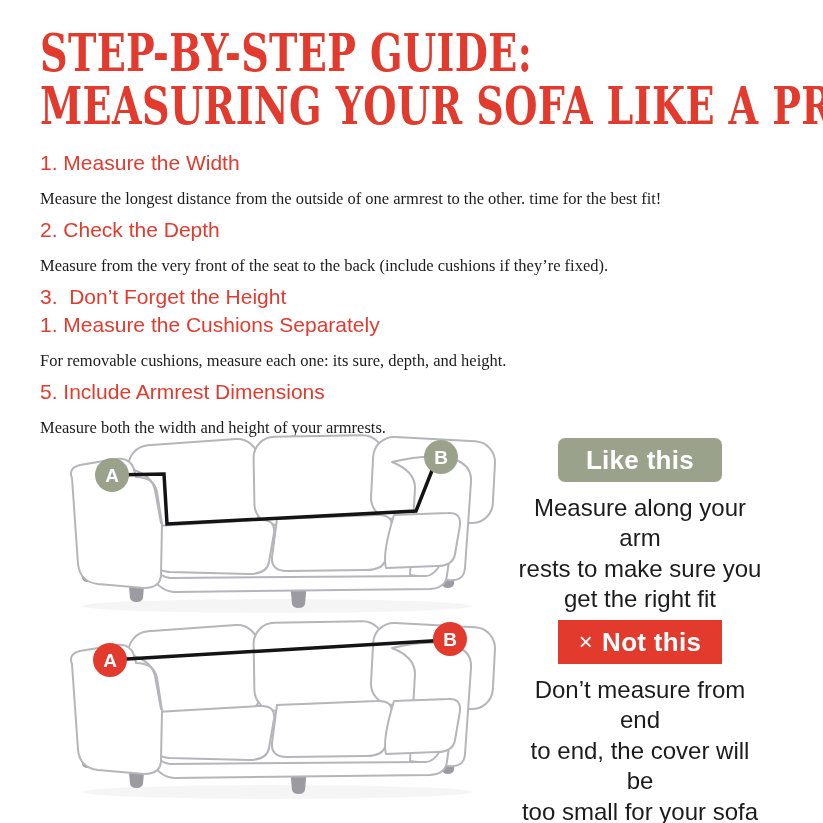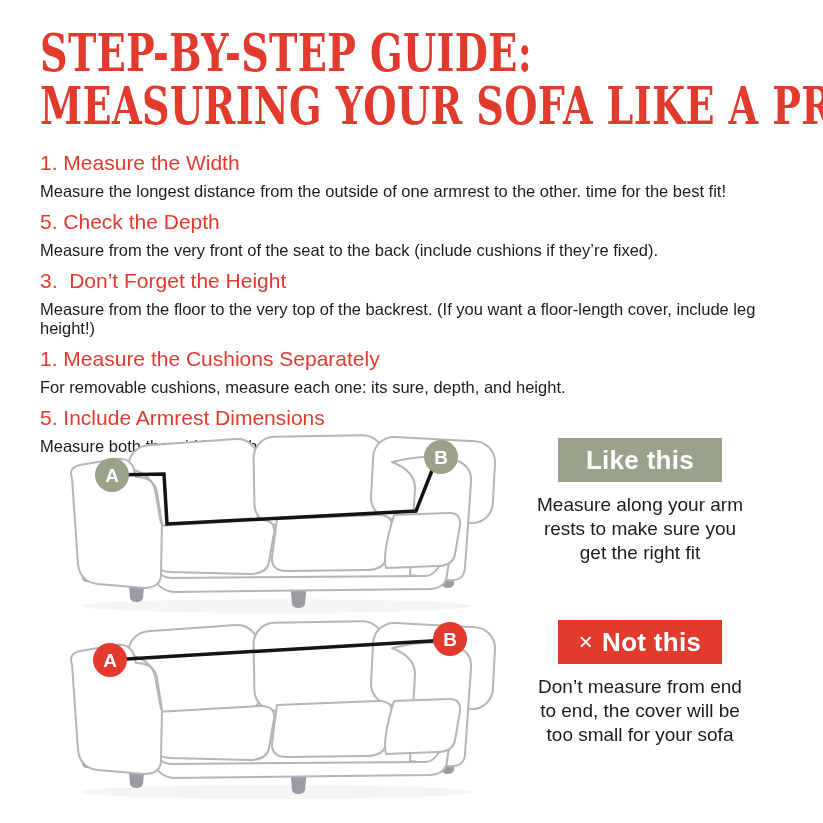--- a/index.html
+++ b/index.html
@@ -26,65 +26,65 @@
     color:var(--accent-red);white-space:nowrap;
   }
   .title .t-line{display:block;}
   
   .steps{position:absolute;left:40px;top:152px;width:760px;}
   .step h3{
     margin:0 0 6px 0;font-size:21px;line-height:1.05;font-weight:400;
     color:var(--accent-red);white-space:pre-wrap;
   }
   .step p{
-    margin:8px 0 10px 0;font-size:16.5px;line-height:1.15;font-weight:400;
+    margin:16px 0 10px 0;font-size:16.5px;line-height:1.15;font-weight:400;
     color:var(--text-dark);
+    font-family:Liberation Serif, serif;
   }
   
   .sofa-svg{position:absolute;left:42px;width:482px;height:192px;}
   .sofa-good{top:426px;}
   .sofa-bad{top:612px;}
   .example-col{
     position:absolute;left:518px;width:244px;
     display:flex;flex-direction:column;align-items:center;
   }
   .col-good{top:438px;}
   .col-bad{top:620px;}
   .badge{
     width:164px;height:44px;display:flex;align-items:center;justify-content:center;
     gap:9px;color:#ffffff;font-weight:700;font-size:26px;letter-spacing:0.3px;
   }
-  .badge-good{background:var(--sage-green);}
+  .badge-good{background:var(--sage-green);border-radius:7px;}
   .badge-bad{background:var(--accent-red);}
   .badge .x-mark{font-weight:400;font-size:24px;line-height:1;}
   .caption{
-    margin-top:11px;text-align:center;font-size:19px;line-height:1.27;
+    margin-top:11px;text-align:center;font-size:24px;line-height:1.27;
     color:var(--text-dark);white-space:pre-line;
   }
 </style>
 </head>
 <body>
 
 <header class="title">
   <span class="t-line">STEP-BY-STEP GUIDE:</span>
   <span class="t-line">MEASURING YOUR SOFA LIKE A PRO</span>
 </header>
 
 <section class="steps">
   <div class="step">
     <h3>1. Measure the Width</h3>
     <p>Measure the longest distance from the outside of one armrest to the other. time for the best fit!</p>
   </div>
   <div class="step">
-    <h3>5. Check the Depth</h3>
+    <h3>2. Check the Depth</h3>
     <p>Measure from the very front of the seat to the back (include cushions if they’re fixed).</p>
   </div>
   <div class="step">
     <h3>3.  Don’t Forget the Height</h3>
-    <p>Measure from the floor to the very top of the backrest. (If you want a floor-length cover, include leg height!)</p>
   </div>
   <div class="step">
     <h3>1. Measure the Cushions Separately</h3>
     <p>For removable cushions, measure each one: its sure, depth, and height.</p>
   </div>
   <div class="step">
     <h3>5. Include Armrest Dimensions</h3>
     <p>Measure both the width and height of your armrests.</p>
   </div>
 </section>

